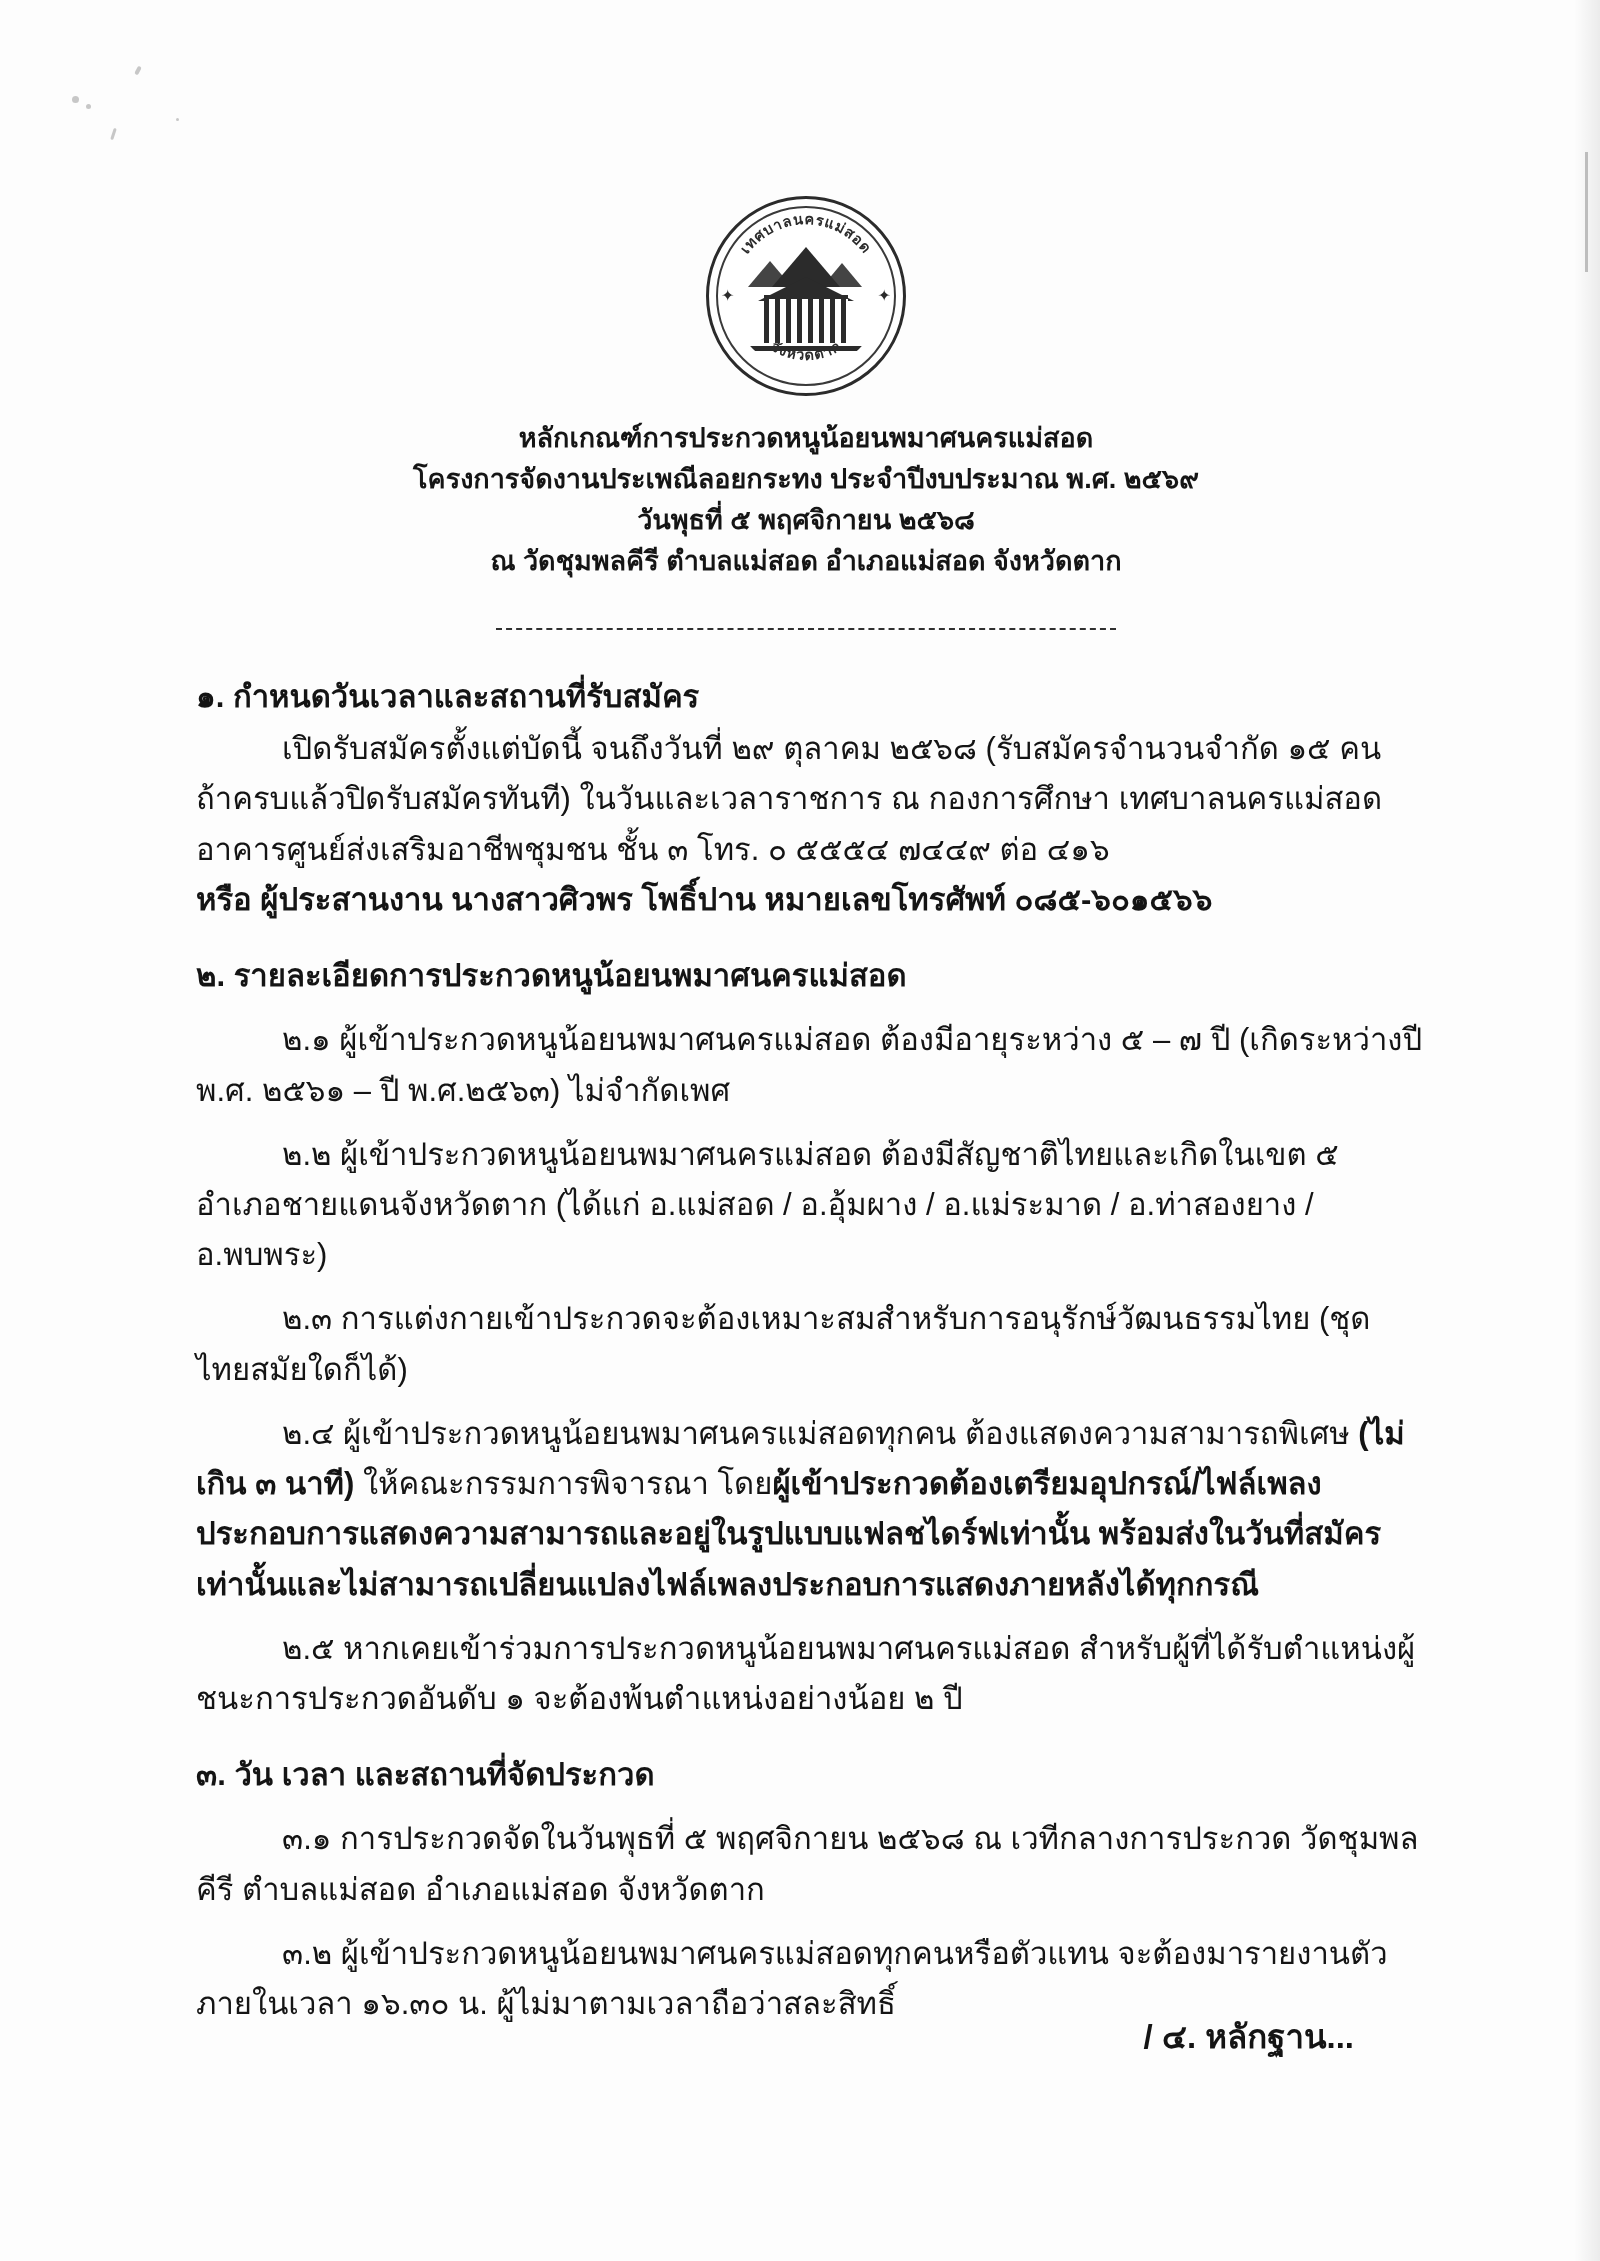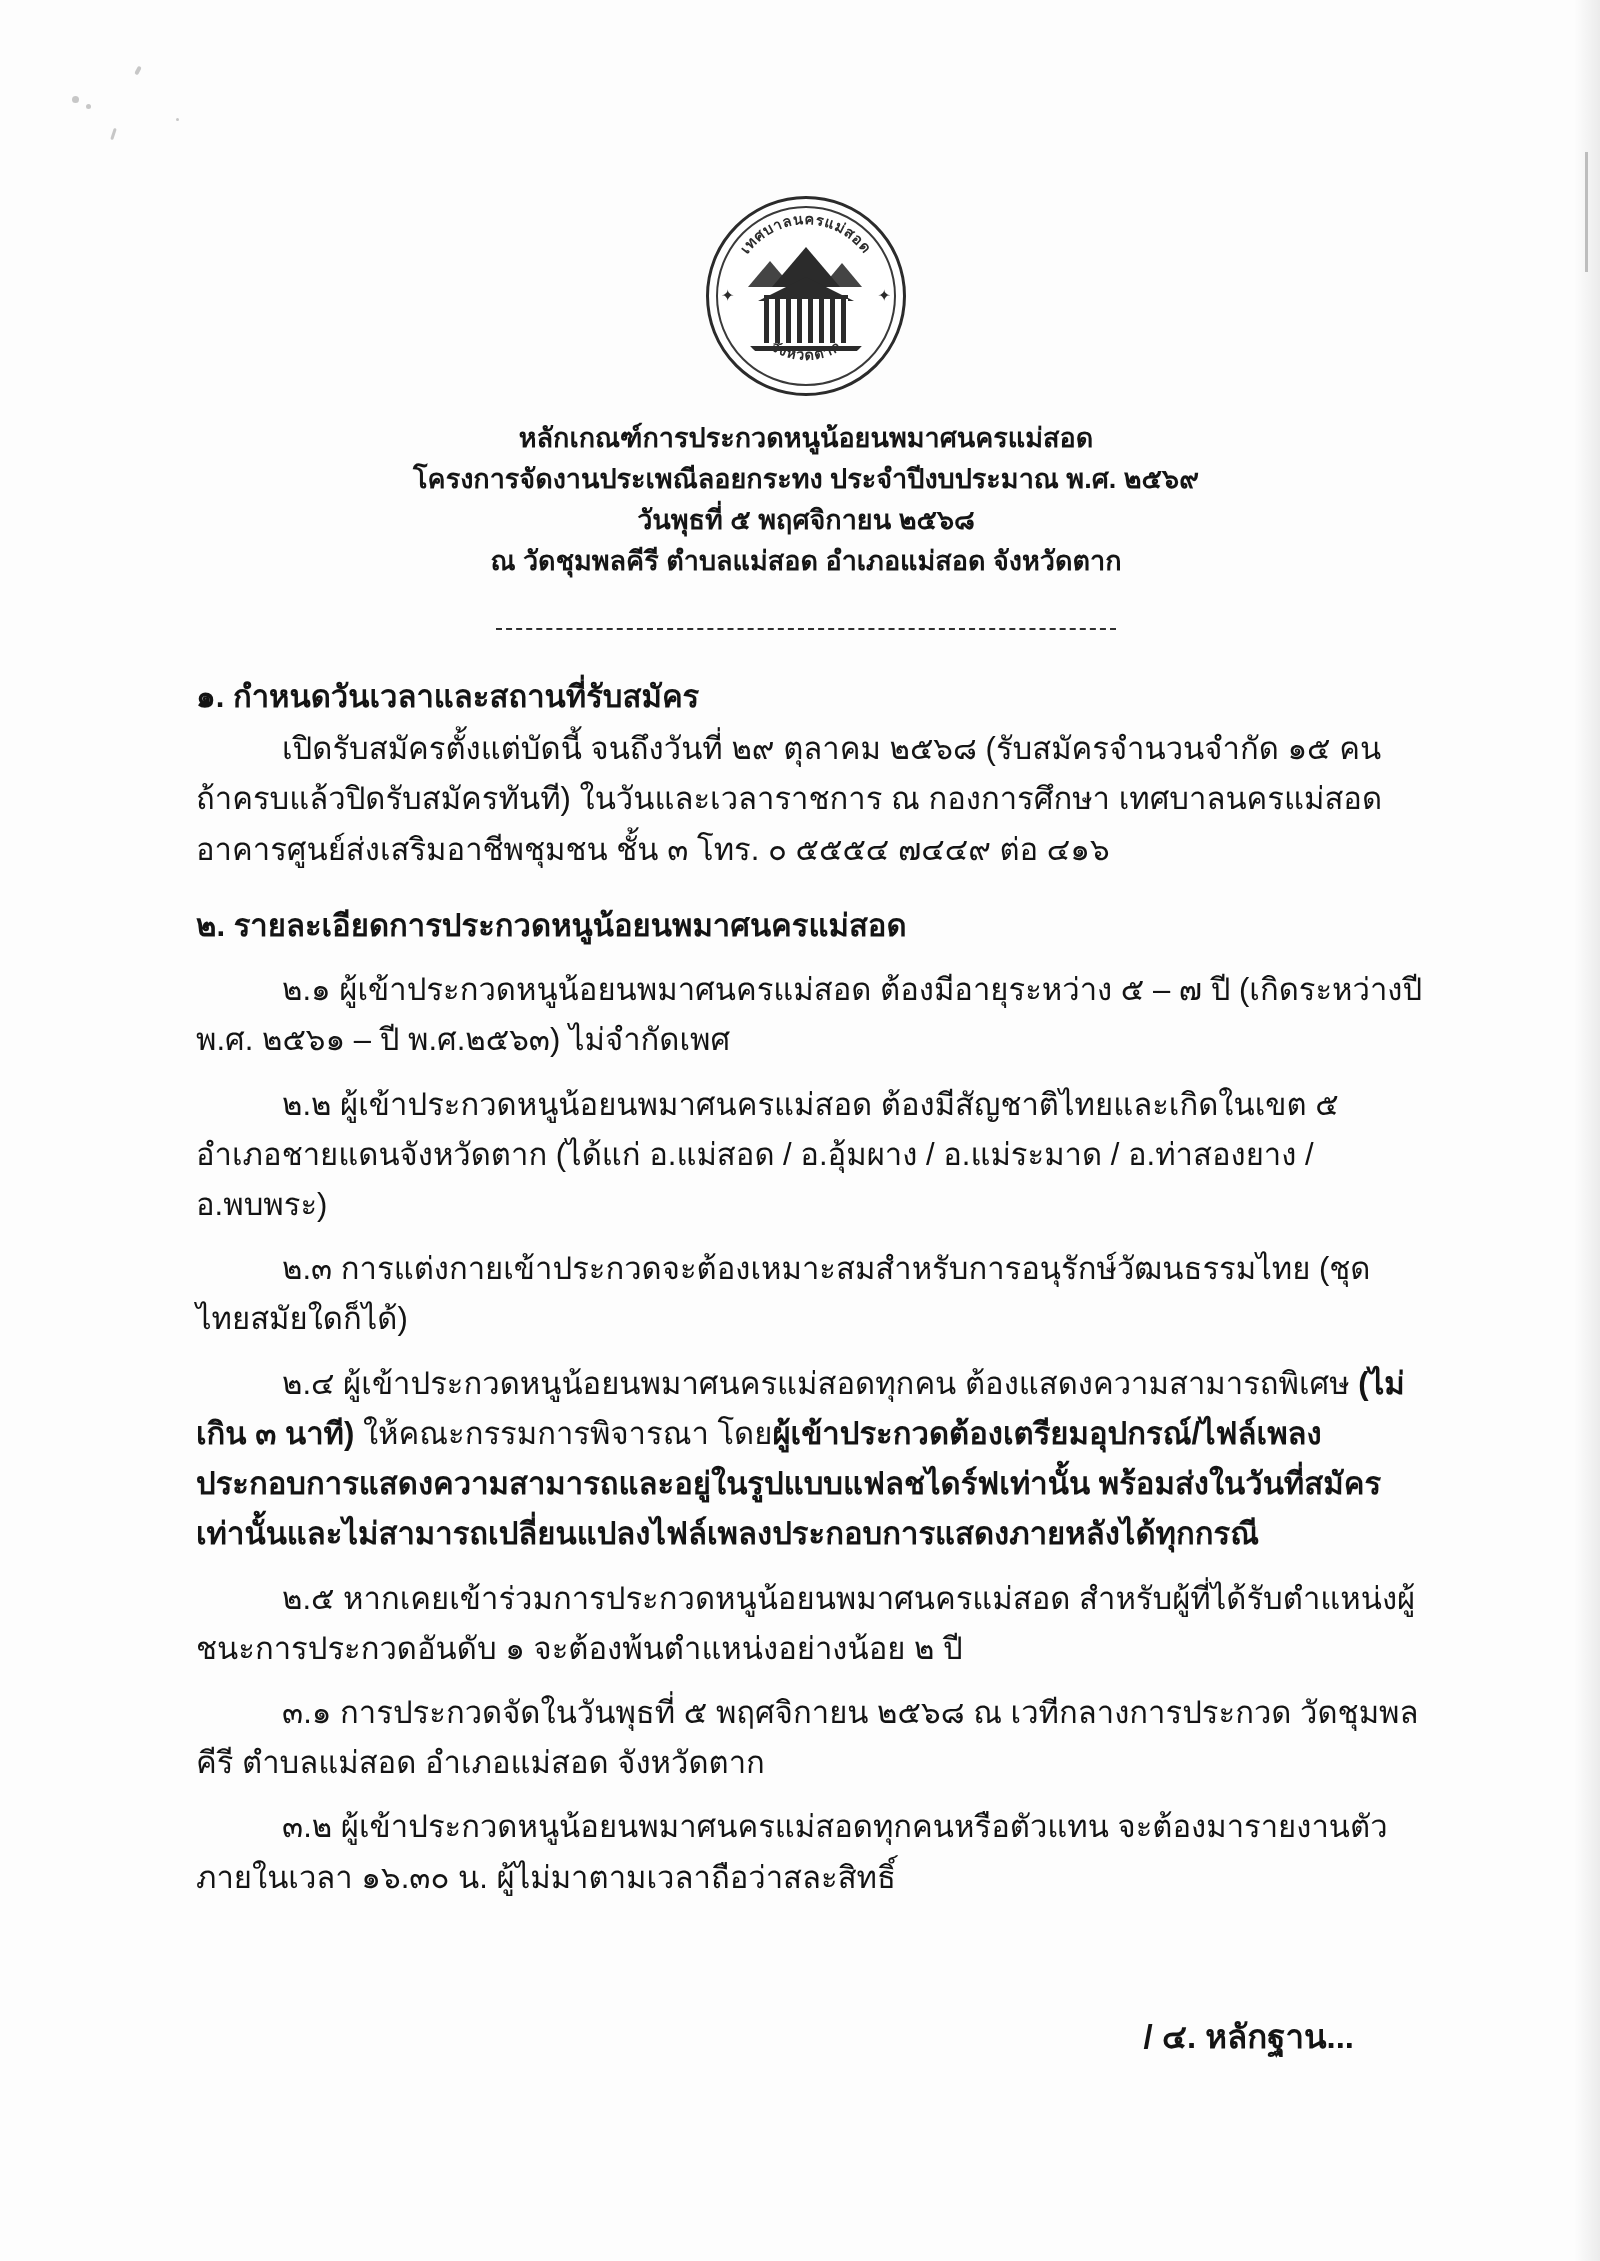--- a/index.html
+++ b/index.html
@@ -263,31 +263,33 @@
       <div>โครงการจัดงานประเพณีลอยกระทง ประจำปีงบประมาณ พ.ศ. ๒๕๖๙</div>
       <div>วันพุธที่ ๕ พฤศจิกายน ๒๕๖๘</div>
       <div>ณ วัดชุมพลคีรี ตำบลแม่สอด อำเภอแม่สอด จังหวัดตาก</div>
     </div>
     <div class="rule"></div>
 
     <div class="body-text">
 
       <div class="sec-head first">๑. กำหนดวันเวลาและสถานที่รับสมัคร</div>
       <p class="para">เปิดรับสมัครตั้งแต่บัดนี้ จนถึงวันที่ ๒๙ ตุลาคม ๒๕๖๘ (รับสมัครจำนวนจำกัด ๑๕ คน ถ้าครบแล้วปิดรับสมัครทันที) ในวันและเวลาราชการ ณ กองการศึกษา เทศบาลนครแม่สอด อาคารศูนย์ส่งเสริมอาชีพชุมชน ชั้น ๓ โทร. ๐ ๕๕๕๔ ๗๔๔๙ ต่อ ๔๑๖</p>
+      <p class="para noindent bold">หรือ ผู้ประสานงาน  นางสาวศิวพร โพธิ์ปาน หมายเลขโทรศัพท์ ๐๘๕-๖๐๑๕๖๖</p>
 
       <div class="sec-head">๒. รายละเอียดการประกวดหนูน้อยนพมาศนครแม่สอด</div>
       <p class="para subpara">๒.๑ ผู้เข้าประกวดหนูน้อยนพมาศนครแม่สอด ต้องมีอายุระหว่าง ๕ – ๗ ปี (เกิดระหว่างปี พ.ศ. ๒๕๖๑ – ปี พ.ศ.๒๕๖๓) ไม่จำกัดเพศ</p>
       <p class="para subpara">๒.๒ ผู้เข้าประกวดหนูน้อยนพมาศนครแม่สอด ต้องมีสัญชาติไทยและเกิดในเขต ๕ อำเภอชายแดนจังหวัดตาก (ได้แก่ อ.แม่สอด / อ.อุ้มผาง / อ.แม่ระมาด / อ.ท่าสองยาง / อ.พบพระ)</p>
       <p class="para subpara">๒.๓ การแต่งกายเข้าประกวดจะต้องเหมาะสมสำหรับการอนุรักษ์วัฒนธรรมไทย (ชุดไทยสมัยใดก็ได้)</p>
       <p class="para subpara">
         <span>๒.๔ ผู้เข้าประกวดหนูน้อยนพมาศนครแม่สอดทุกคน ต้องแสดงความสามารถพิเศษ </span><span class="bold">(ไม่เกิน ๓ นาที)</span>
         <span>ให้คณะกรรมการพิจารณา โดย</span><span class="bold">ผู้เข้าประกวดต้องเตรียมอุปกรณ์/ไฟล์เพลงประกอบการแสดงความสามารถและอยู่ในรูปแบบแฟลชไดร์ฟเท่านั้น พร้อมส่งในวันที่สมัครเท่านั้นและไม่สามารถเปลี่ยนแปลงไฟล์เพลงประกอบการแสดงภายหลังได้ทุกกรณี</span>
       </p>
       <p class="para subpara">๒.๕ หากเคยเข้าร่วมการประกวดหนูน้อยนพมาศนครแม่สอด สำหรับผู้ที่ได้รับตำแหน่งผู้ชนะการประกวดอันดับ ๑ จะต้องพ้นตำแหน่งอย่างน้อย ๒ ปี</p>
 
+      <div class="sec-head">๓. วัน เวลา และสถานที่จัดประกวด</div>
       <p class="para subpara">๓.๑ การประกวดจัดในวันพุธที่ ๕ พฤศจิกายน ๒๕๖๘ ณ เวทีกลางการประกวด วัดชุมพลคีรี ตำบลแม่สอด อำเภอแม่สอด จังหวัดตาก</p>
       <p class="para subpara">๓.๒ ผู้เข้าประกวดหนูน้อยนพมาศนครแม่สอดทุกคนหรือตัวแทน จะต้องมารายงานตัวภายในเวลา ๑๖.๓๐ น. ผู้ไม่มาตามเวลาถือว่าสละสิทธิ์</p>
 
     </div>
 
     <div class="footer-note">/ ๔. หลักฐาน...</div>
 
   </div>
 </div>
 

